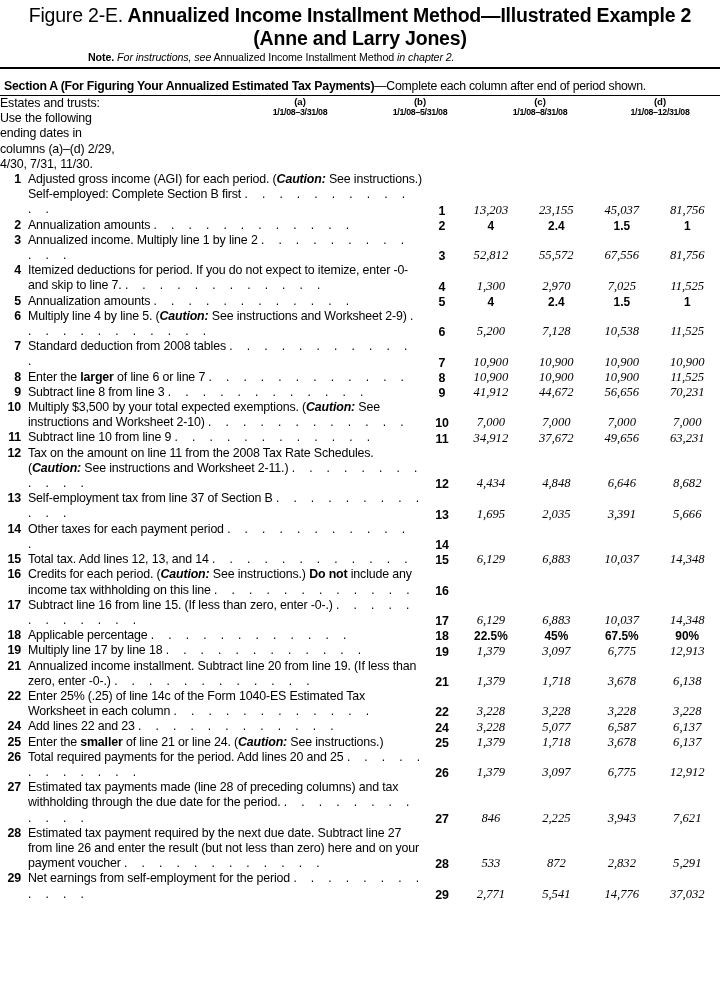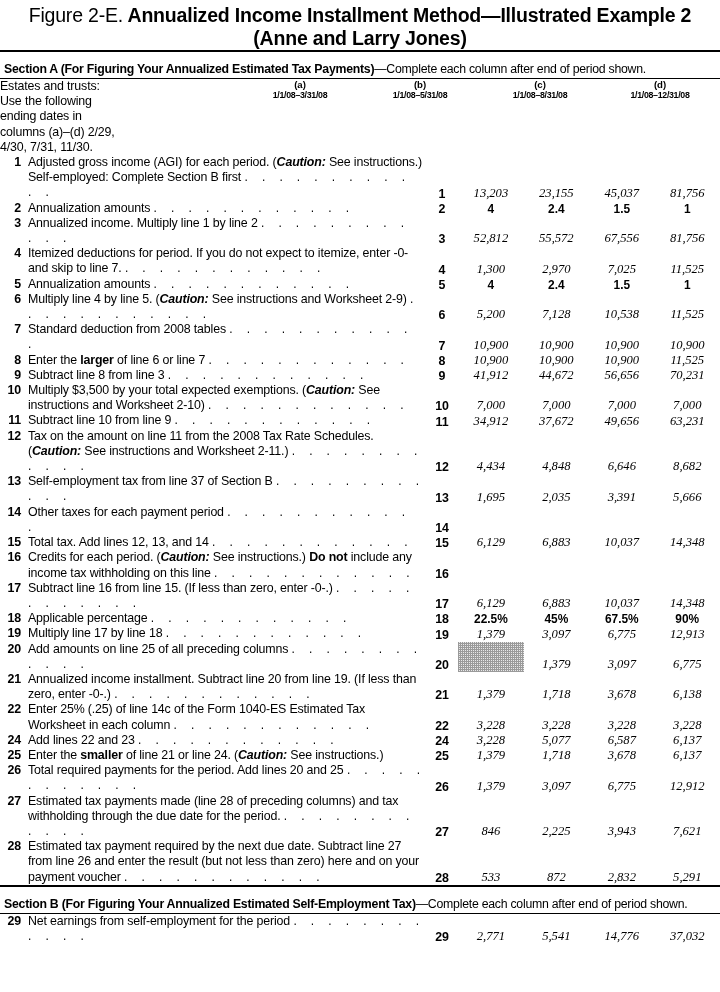--- a/index.html
+++ b/index.html
@@ -202,20 +202,26 @@
 </head>
 <body>
 
 <div class="page">
 
   <div class="title-block">
     <div class="fig-title">
       <span class="fig-label">Figure 2-E.</span>
       <span>Annualized Income Installment Method—Illustrated Example 2</span>
       <span class="line2">(Anne and Larry Jones)</span>
+    </div>
+    <div class="note-line">
+      <span class="nb">Note.</span>
+      <span class="ni">For instructions, see</span>
+      <span>Annualized Income Installment Method</span>
+      <span class="ni">in chapter 2.</span>
     </div>
   </div>
 
   <div class="section-bar">
     <span class="sb-bold">Section A (For Figuring Your Annualized Estimated Tax Payments)</span><span>—Complete each column after end of period shown.</span>
   </div>
 
   <table class="esthead">
     <colgroup>
       <col class="c-desc">
@@ -503,33 +509,20 @@
               <span class="dtext">Multiply line 17 by line 18 <span class="leaders">.  .  .  .  .  .  .  .  .  .  .  .</span></span>
             </div>
           </td>
           <td class="numcell">19</td>
           <td class="valcell">1,379</td>
           <td class="valcell">3,097</td>
           <td class="valcell">6,775</td>
           <td class="valcell last">12,913</td>
         </tr>
         <tr>
-          <td class="desc" style="height: 11.4576px;">
-            <div class="desc-inner">
-              <span class="ln">20</span>
-              <span class="dtext">Add amounts on line 25 of all preceding columns <span class="leaders">.  .  .  .  .  .  .  .  .  .  .  .</span></span>
-            </div>
-          </td>
-          <td class="numcell">20</td>
-          <td class="valcell shaded"></td>
-          <td class="valcell">1,379</td>
-          <td class="valcell">3,097</td>
-          <td class="valcell last">6,775</td>
-        </tr>
-        <tr>
           <td class="desc" style="height: 21.5829px;">
             <div class="desc-inner">
               <span class="ln">21</span>
               <span class="dtext">Annualized income installment. Subtract line 20 from line 19. (If less than zero, enter -0-.) <span class="leaders">.  .  .  .  .  .  .  .  .  .  .  .</span></span>
             </div>
           </td>
           <td class="numcell">21</td>
           <td class="valcell">1,379</td>
           <td class="valcell">1,718</td>
           <td class="valcell">3,678</td>
@@ -609,23 +602,20 @@
           </td>
           <td class="numcell">28</td>
           <td class="valcell">533</td>
           <td class="valcell">872</td>
           <td class="valcell">2,832</td>
           <td class="valcell last">5,291</td>
         </tr>
       </tbody>
   </table>
 
-  <div class="section-bar">
-    <span class="sb-bold">Section B (For Figuring Your Annualized Estimated Self-Employment Tax)</span><span>—Complete each column after end of period shown.</span>
-  </div>
 
   <table class="grid gridB" id="grid-b">
     <colgroup>
       <col class="c-desc">
         <col class="c-num">
       <col class="c-val">
         <col class="c-val">
         <col class="c-val">
         <col class="c-val-last">
     </colgroup>

